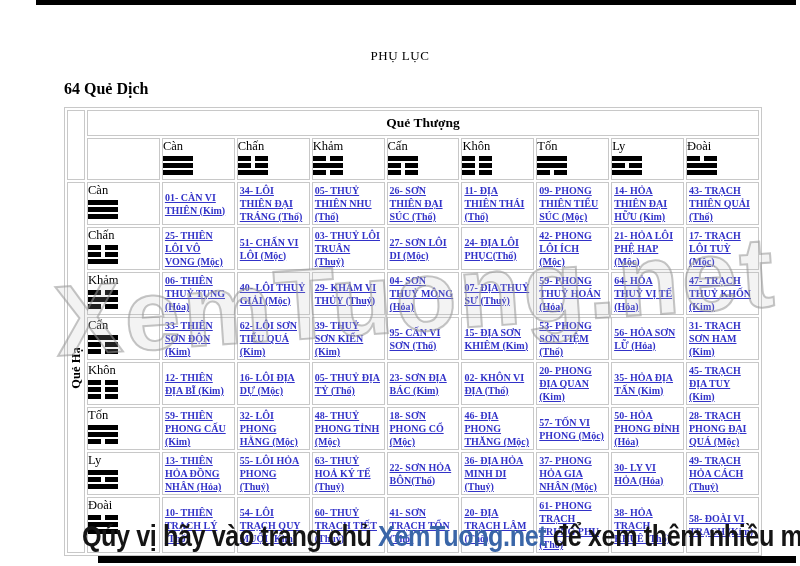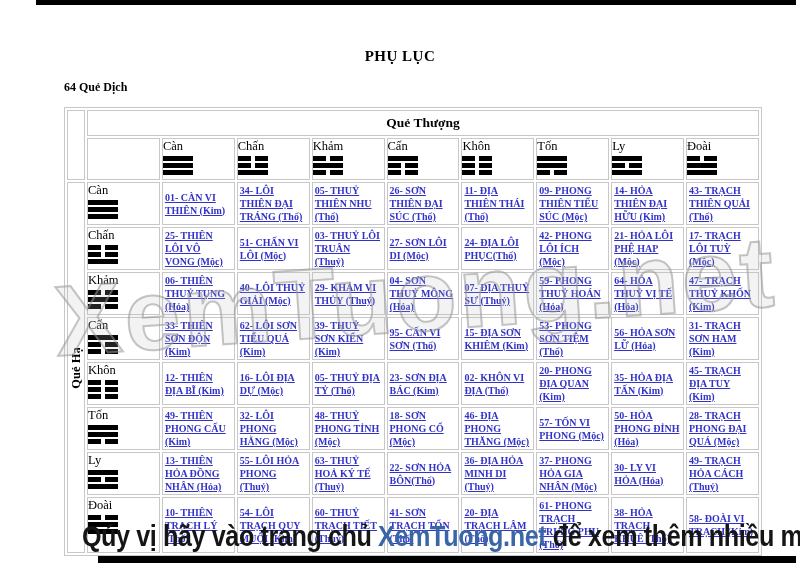--- a/index.html
+++ b/index.html
@@ -1,22 +1,22 @@
 <!DOCTYPE html>
 <html style="--link: #3232c8; --brand: #3a66a8; --border: #c8c8c8; --bar: #000000;"><head>
 <meta charset="utf-8">
 <style>
   html,body{margin:0;padding:0;background:#fff;}
   .page{position:relative;width:800px;height:566px;background:#fff;overflow:hidden;
         font-family:"Liberation Serif",serif;}
   .top-bar{position:absolute;left:36px;top:0;width:760px;height:5px;background:var(--bar,#000);}
   .bottom-bar{position:absolute;left:98px;top:556px;width:698px;height:7px;background:var(--bar,#000);}
   .title{position:absolute;top:48px;left:0;width:100%;text-align:center;margin:0;
-         font-size:15px;font-weight:bold;letter-spacing:.5px;}
-  .subtitle{position:absolute;top:80px;left:64px;margin:0;font-size:12px;font-weight:bold;}
+         font-size:13px;font-weight:normal;letter-spacing:.5px;}
+  .subtitle{position:absolute;top:80px;left:64px;margin:0;font-size:16px;font-weight:bold;}
   .table-wrap{position:absolute;left:64px;top:107px;width:700px;}
   table{border-collapse:separate;border-spacing:2px;table-layout:fixed;width:698px;
         border:1px solid var(--border,#c8c8c8);}
   td{border:1px solid var(--border,#c8c8c8);vertical-align:middle;padding:1px 2px;overflow:hidden;}
   .upper-head{text-align:center;font-weight:bold;font-size:13.5px;height:22px;}
   .colhead,.rowhead{vertical-align:top;font-size:12.5px;padding:1px 0;height:38px;}
   .rowhead{height:30px;}
   .tname{line-height:1.1;}
   .trigram{margin-top:2px;width:30px;}
   .tline{height:5px;margin-bottom:2px;background:#000;}
@@ -298,21 +298,21 @@
           <tr>
             <td class="rowhead labelcol">
               <div class="tname">Tốn</div>
               <div class="trigram">
                 <div class="tline"></div>
                 <div class="tline"></div>
                 <div class="tline b"></div>
               </div>
             </td>
             <td class="datacell">
-              <a>49- THIÊN PHONG CẤU (Kim)</a>
+              <a>59- THIÊN PHONG CẤU (Kim)</a>
             </td>
             <td class="datacell">
               <a>32- LÔI PHONG HẰNG (Mộc)</a>
             </td>
             <td class="datacell">
               <a>48- THUỶ PHONG TỈNH (Mộc)</a>
             </td>
             <td class="datacell">
               <a>18- SƠN PHONG CỔ (Mộc)</a>
             </td>

